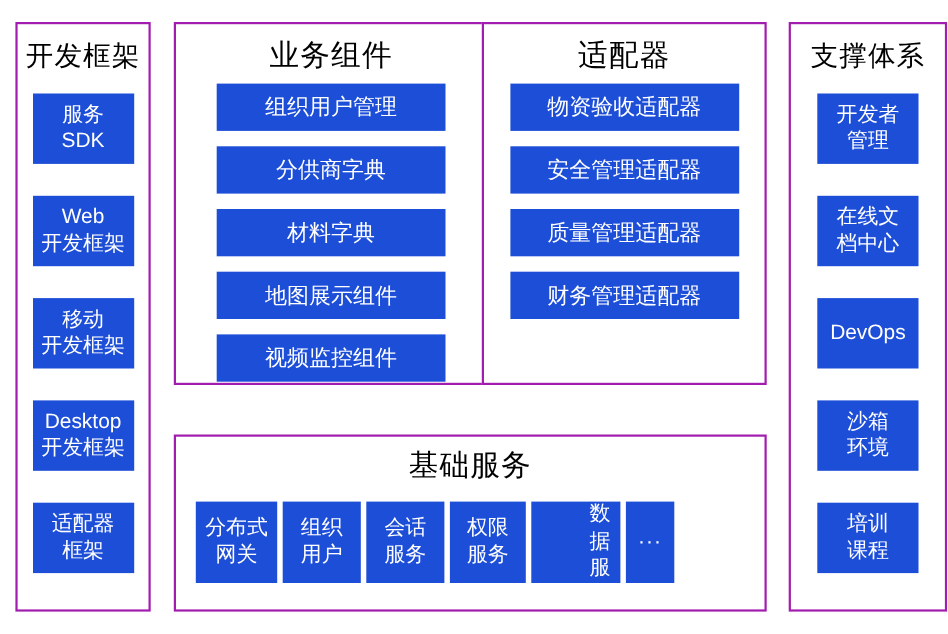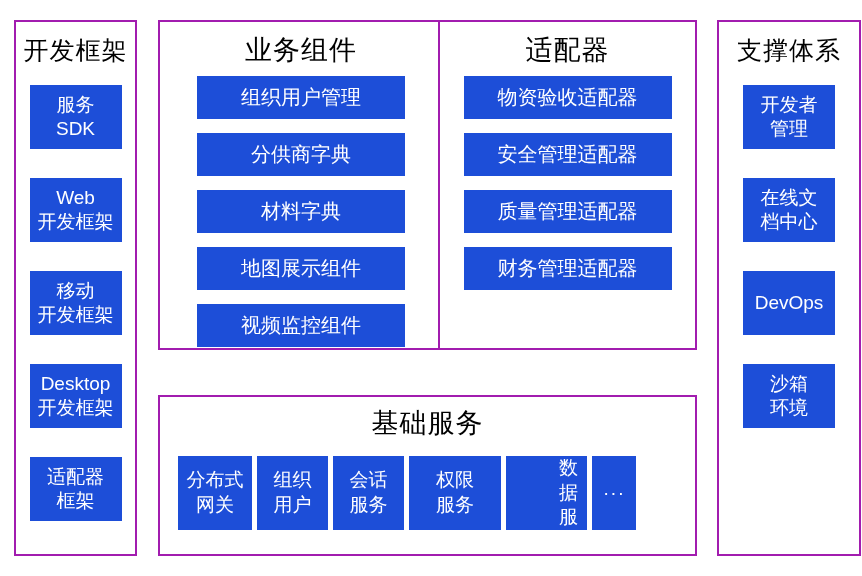--- a/index.html
+++ b/index.html
@@ -27,21 +27,21 @@
   }
   .side .box{width:92px;height:64px;font-size:19px;line-height:1.25;}
   .mid  .box{width:208px;height:43px;font-size:20px;}
   #g-dev{left:14px;top:20px;width:123px;height:536px;}
   #g-biz{left:158px;top:20px;width:286px;height:330px;}
   #g-adp{left:438px;top:20px;width:259px;height:330px;}
   #g-sup{left:717px;top:20px;width:144px;height:536px;}
   #g-basic{left:158px;top:395px;width:539px;height:161px;}
   #g-basic .hstack{display:flex;flex-direction:row;gap:5px;margin:15px 0 0 18px;}
   #g-basic .box{height:74px;font-size:19px;line-height:1.3;flex:0 0 auto;}
-  .w74{width:74px;} .w71{width:71px;} .w69{width:92px;} .w81{width:81px;padding-left:44px;}
+  .w74{width:74px;} .w71{width:71px;} .w69{width:69px;} .w81{width:81px;padding-left:44px;}
   .w44{width:44px;font-size:17px;letter-spacing:1px;}
 </style>
 </head>
 <body>
 
 <div class="canvas">
 
   <div class="group side" id="g-dev">
     <div class="gtitle">开发框架</div>
     <div class="vstack">
@@ -82,20 +82,22 @@
   <div class="group side" id="g-sup">
     <div class="gtitle">支撑体系</div>
     <div class="vstack">
       <div class="box">开发者
 管理</div>
       <div class="box">在线文
 档中心</div>
       <div class="box">DevOps</div>
       <div class="box">沙箱
 环境</div>
+      <div class="box">培训
+课程</div>
     </div>
   </div>
 
   <div class="group" id="g-basic">
     <div class="gtitle">基础服务</div>
     <div class="hstack">
       <div class="box w74">分布式
 网关</div>
       <div class="box w71">组织
 用户</div>

